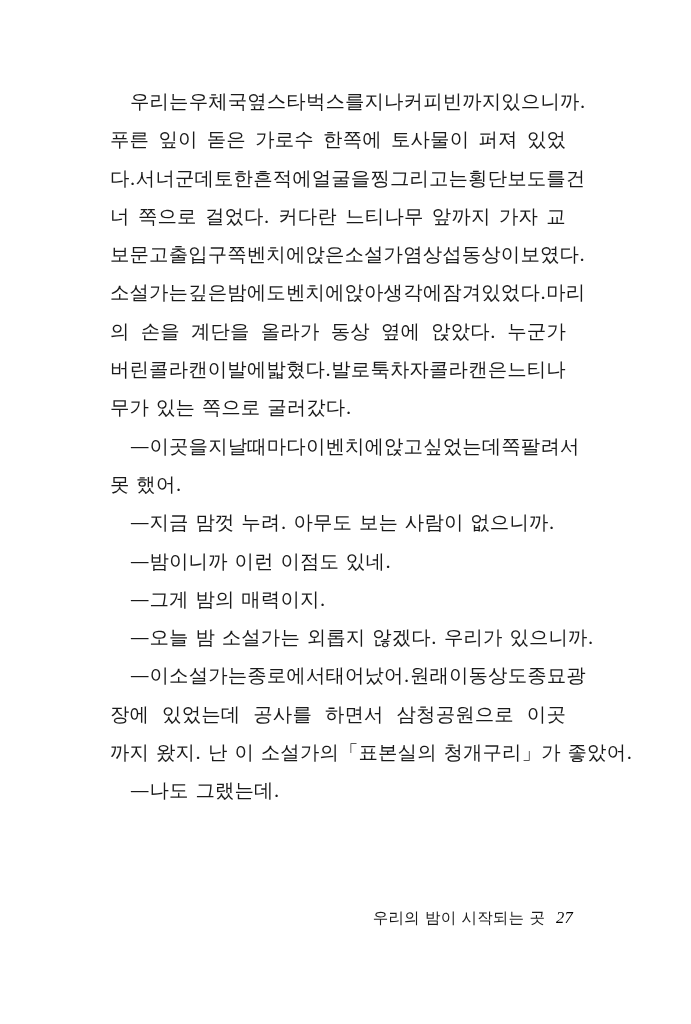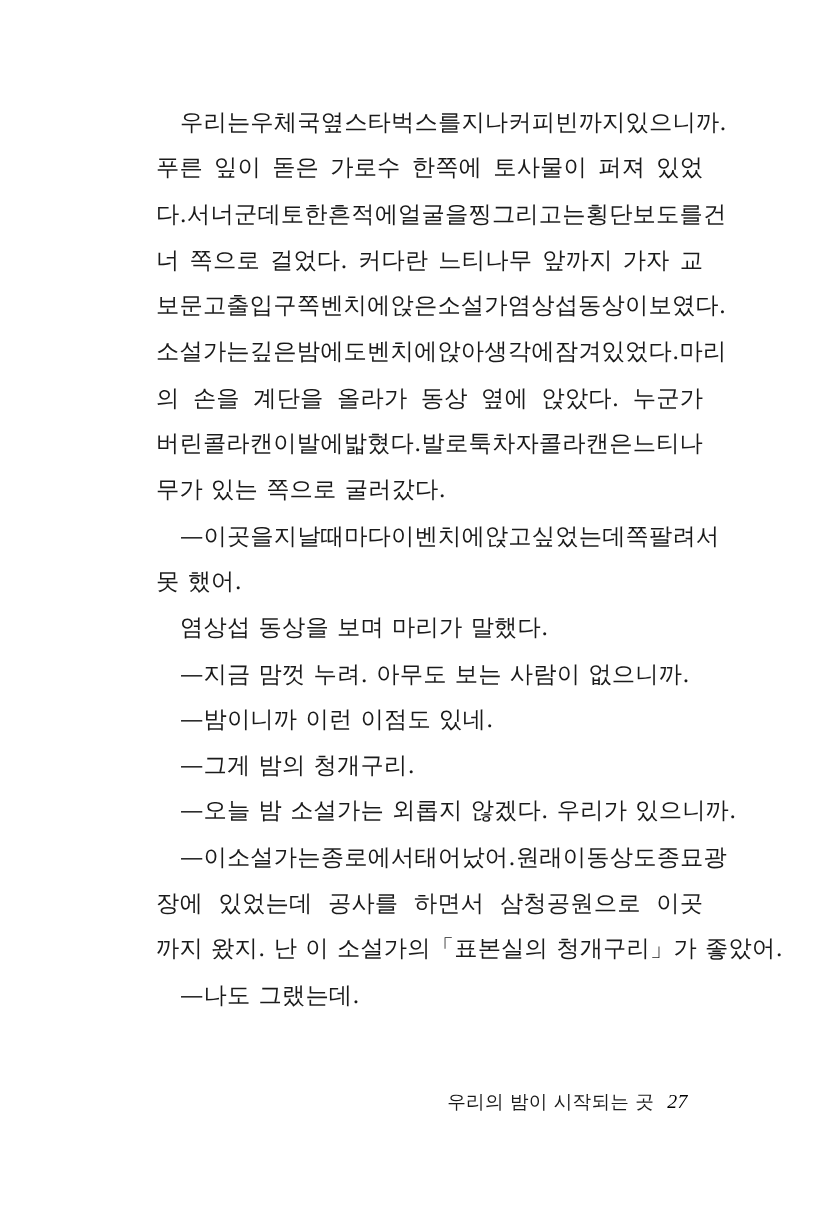--- a/index.html
+++ b/index.html
@@ -16,21 +16,21 @@
     background: #ffffff;
     overflow: hidden;
     font-family: "DejaVu Serif", "Liberation Serif", serif;
     color: #1a1a1a;
     -webkit-font-smoothing: antialiased;
   }
 
   
   .text-block {
     position: absolute;
-    left: 130px;
+    left: 110px;
     top: 83px;
     width: 456px;
   }
 
   .para {
     margin: 0;
     padding: 0;
   }
 
   .line {
@@ -177,24 +177,23 @@
           <span>—이곳을</span>
           <span>지날</span>
           <span>때마다</span>
           <span>이</span>
           <span>벤치에</span>
           <span>앉고</span>
           <span>싶었는데</span>
           <span>쪽팔려서</span>
         </span>
         <span class="line">못 했어.</span>
-        <span class="line indent">염상섭 동상을 보며 마리가 말했다.</span>
         <span class="line indent">—지금 맘껏 누려. 아무도 보는 사람이 없으니까.</span>
         <span class="line indent">—밤이니까 이런 이점도 있네.</span>
-        <span class="line indent">—그게 밤의 청개구리.</span>
+        <span class="line indent">—그게 밤의 매력이지.</span>
         <span class="line indent">—오늘 밤 소설가는 외롭지 않겠다. 우리가 있으니까.</span>
         <span class="line indent justify">
           <span>—이</span>
           <span>소설가는</span>
           <span>종로에서</span>
           <span>태어났어.</span>
           <span>원래</span>
           <span>이</span>
           <span>동상도</span>
           <span>종묘광</span>

